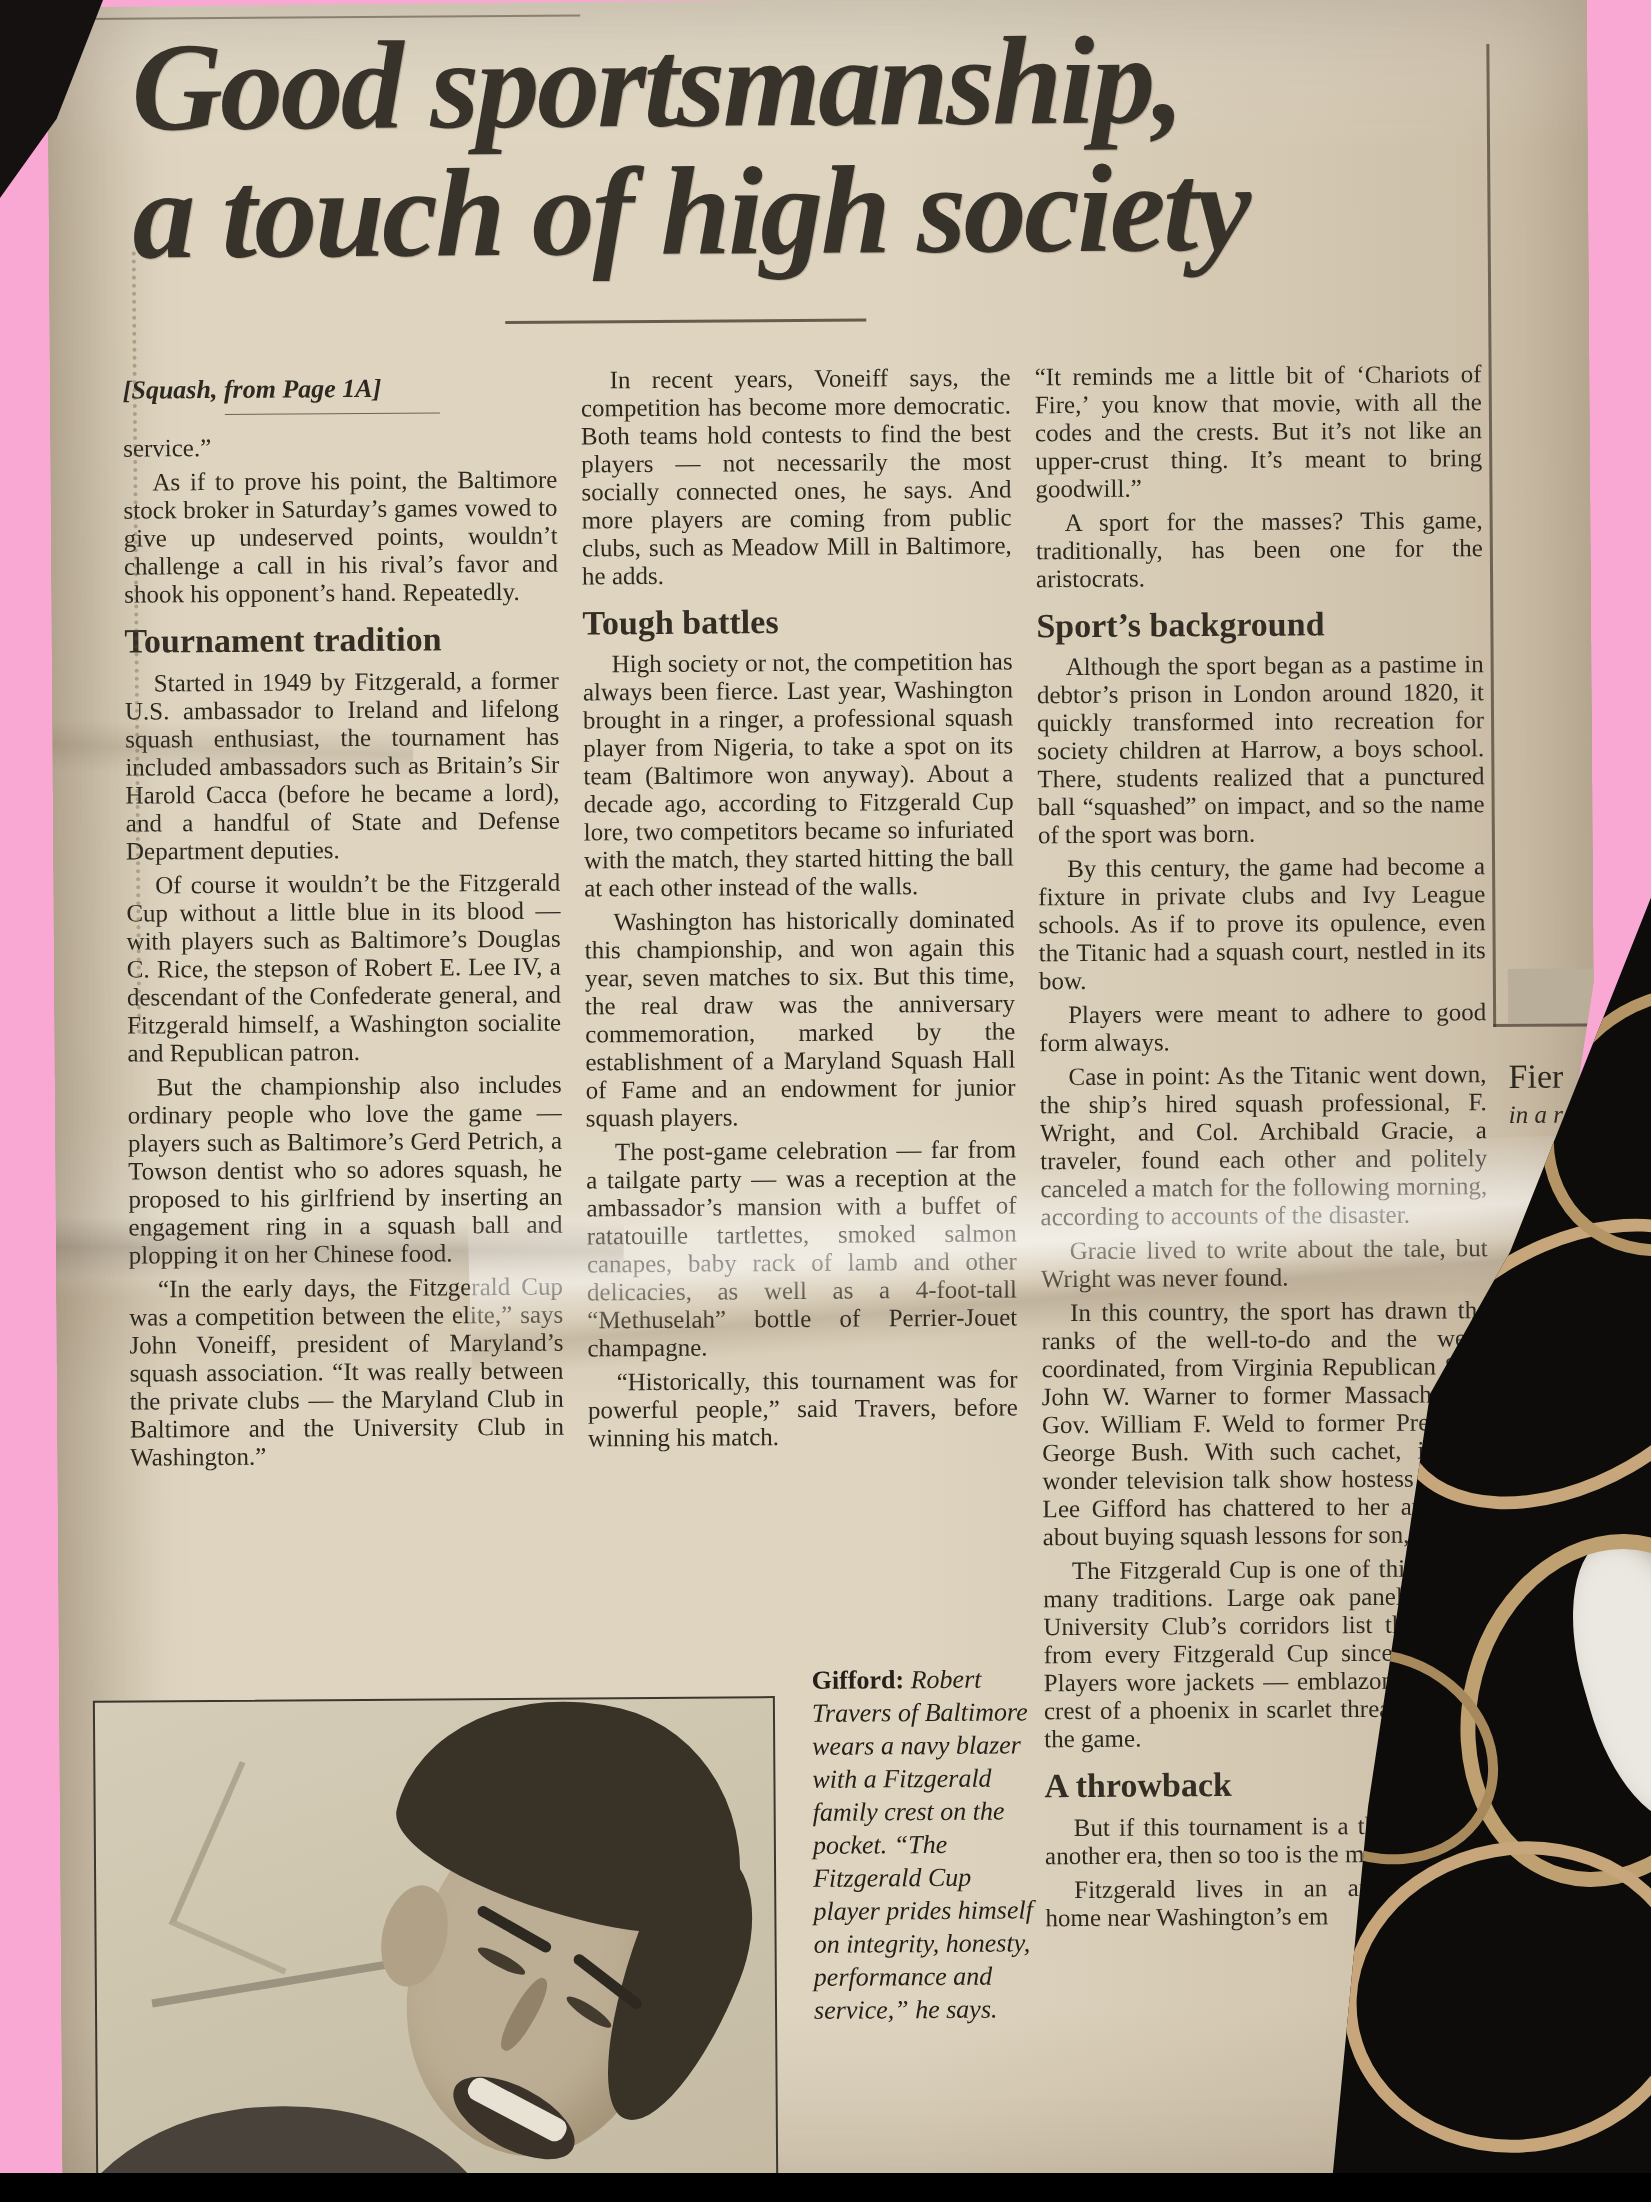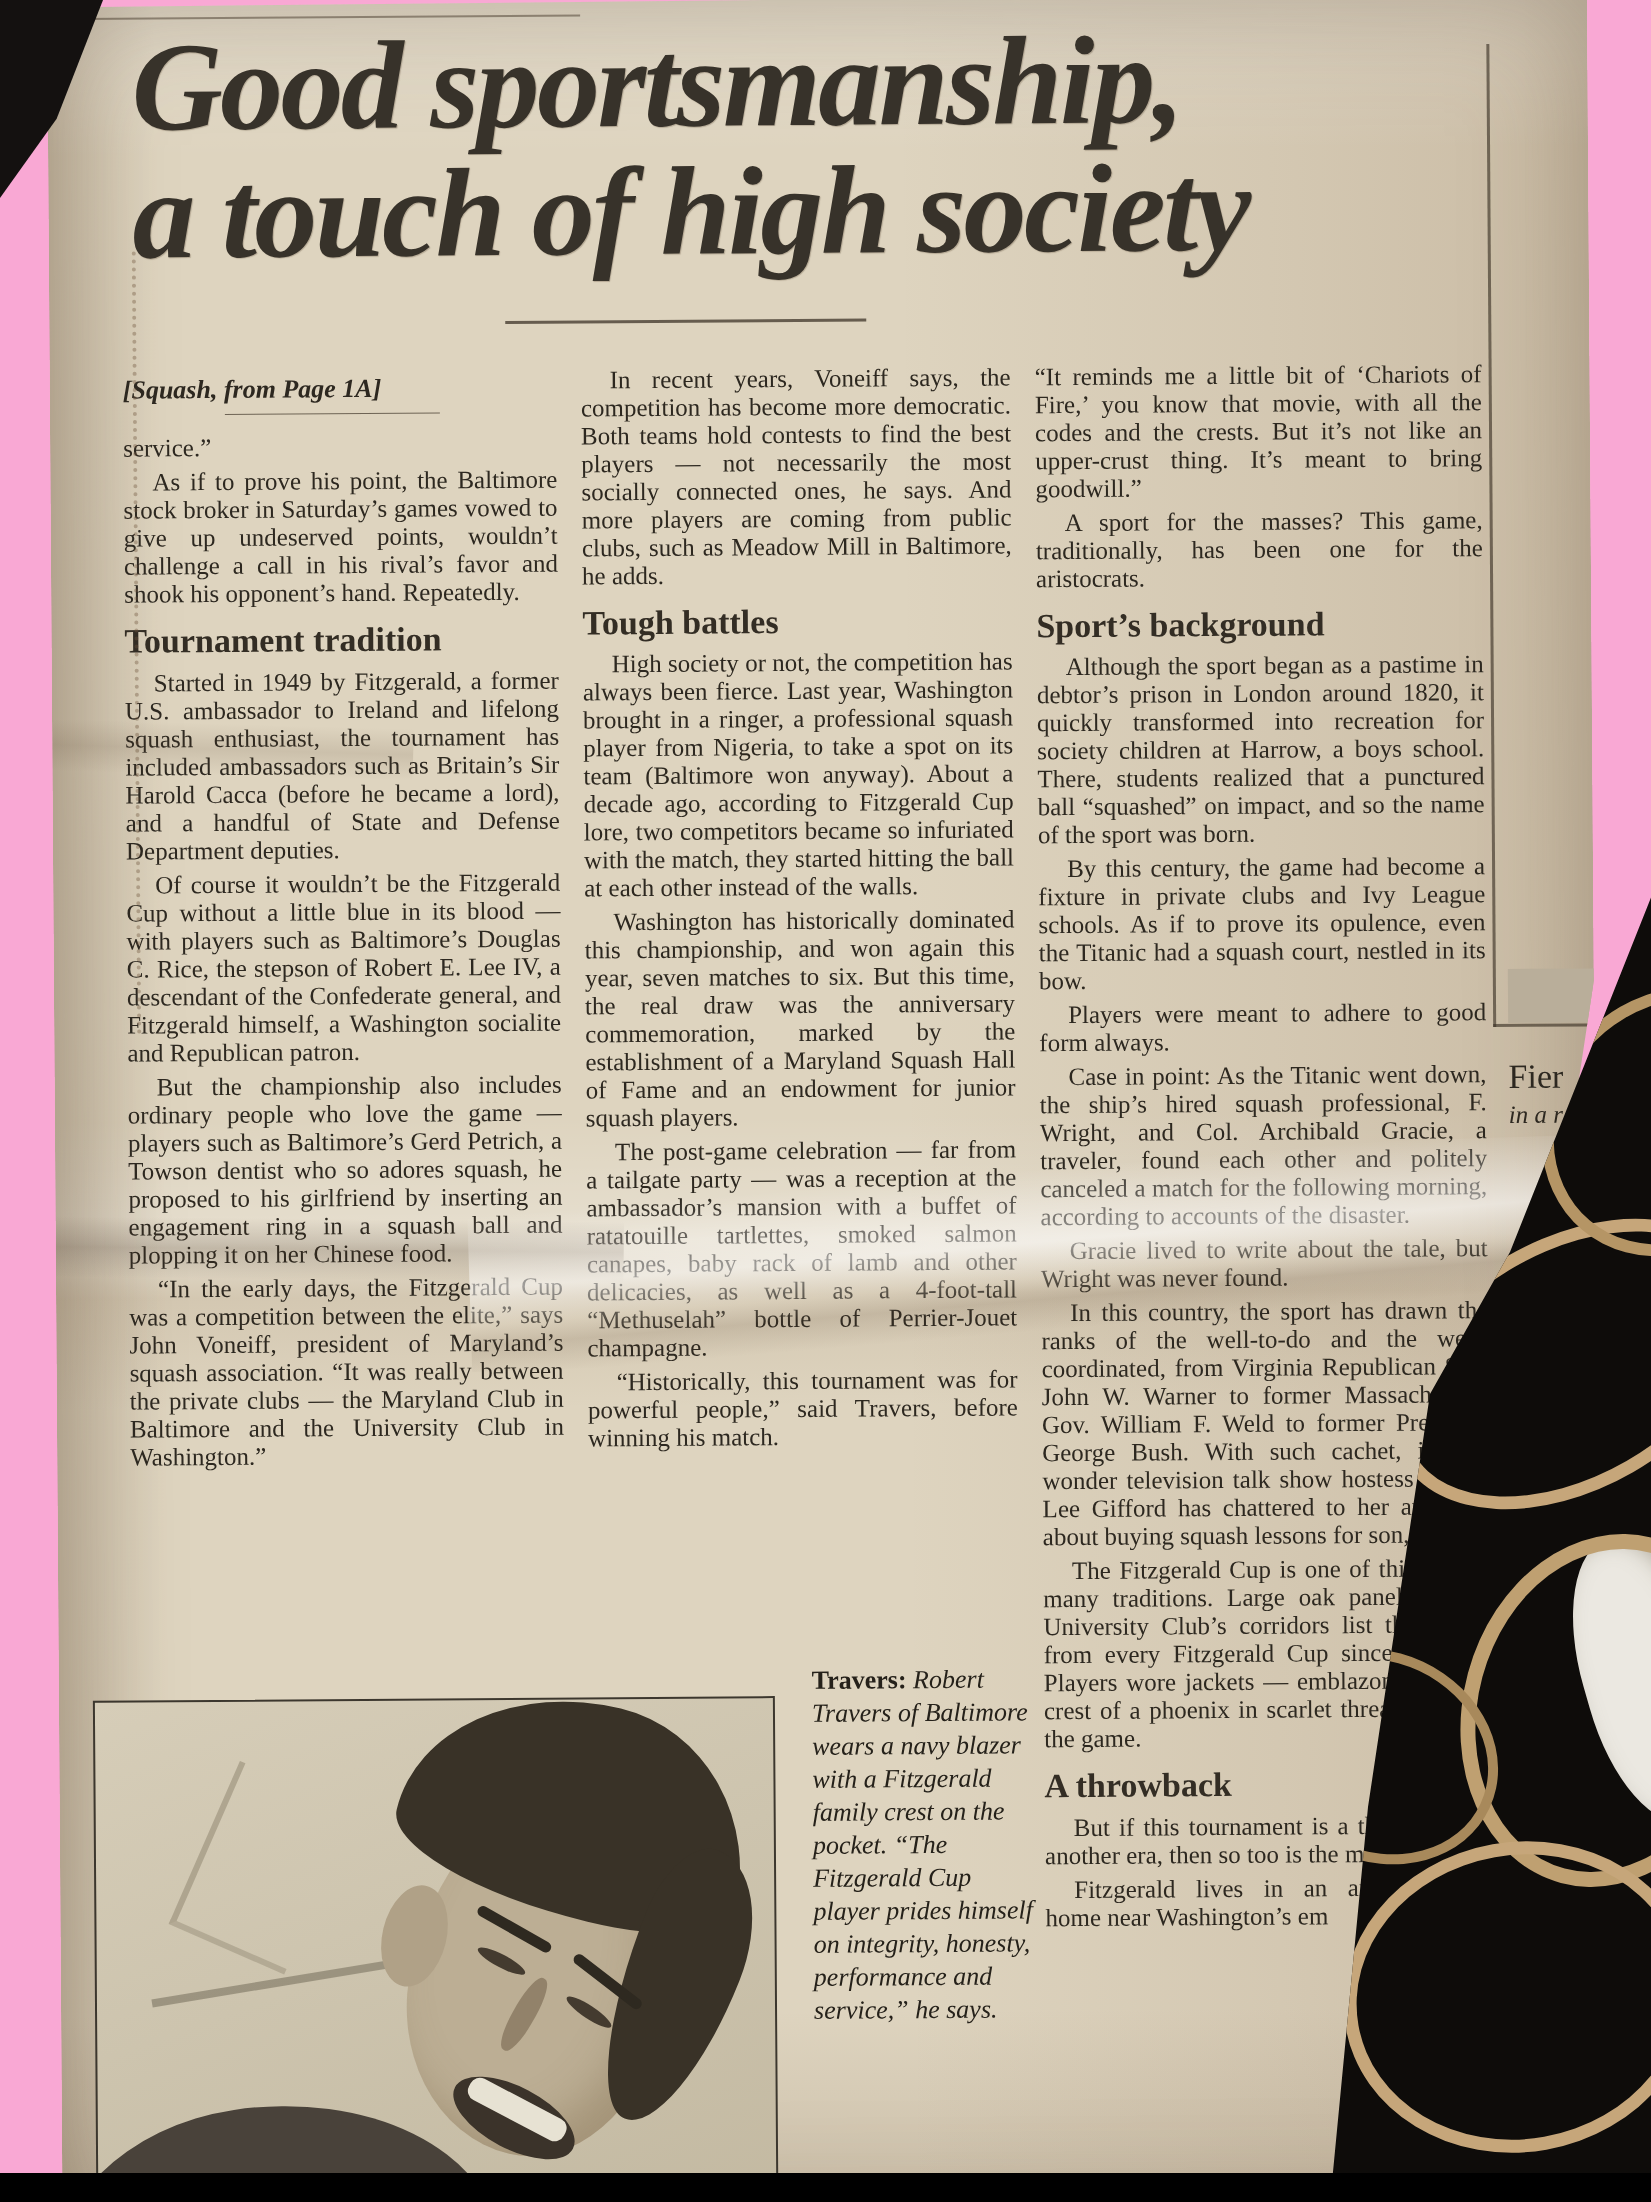--- a/index.html
+++ b/index.html
@@ -170,21 +170,21 @@
         <div class="nose"></div>
         <div class="mouth">
           <div class="teeth"></div>
         </div>
       </div>
       <div class="blazer"></div>
       <div class="knot"></div>
     </div>
 
     <div class="caption">
-      <span class="cap-label">Travers:</span>
+      <span class="cap-label">Gifford:</span>
       <span class="cap-text">Robert Travers of Baltimore wears a navy blazer with a Fitzgerald family crest on the pocket. “The Fitzgerald Cup player prides himself on integrity, honesty, performance and service,” he says.</span>
     </div>
 
     <div class="boxrule-v"></div>
     <div class="boxrule-h"></div>
     <div class="boxcorner"></div>
     <div class="fragcol">
         <div class="blk frag-heading">Fier</div>
         <div class="blk frag-italic">in a r</div>
         <div class="blk fraggap"></div>

